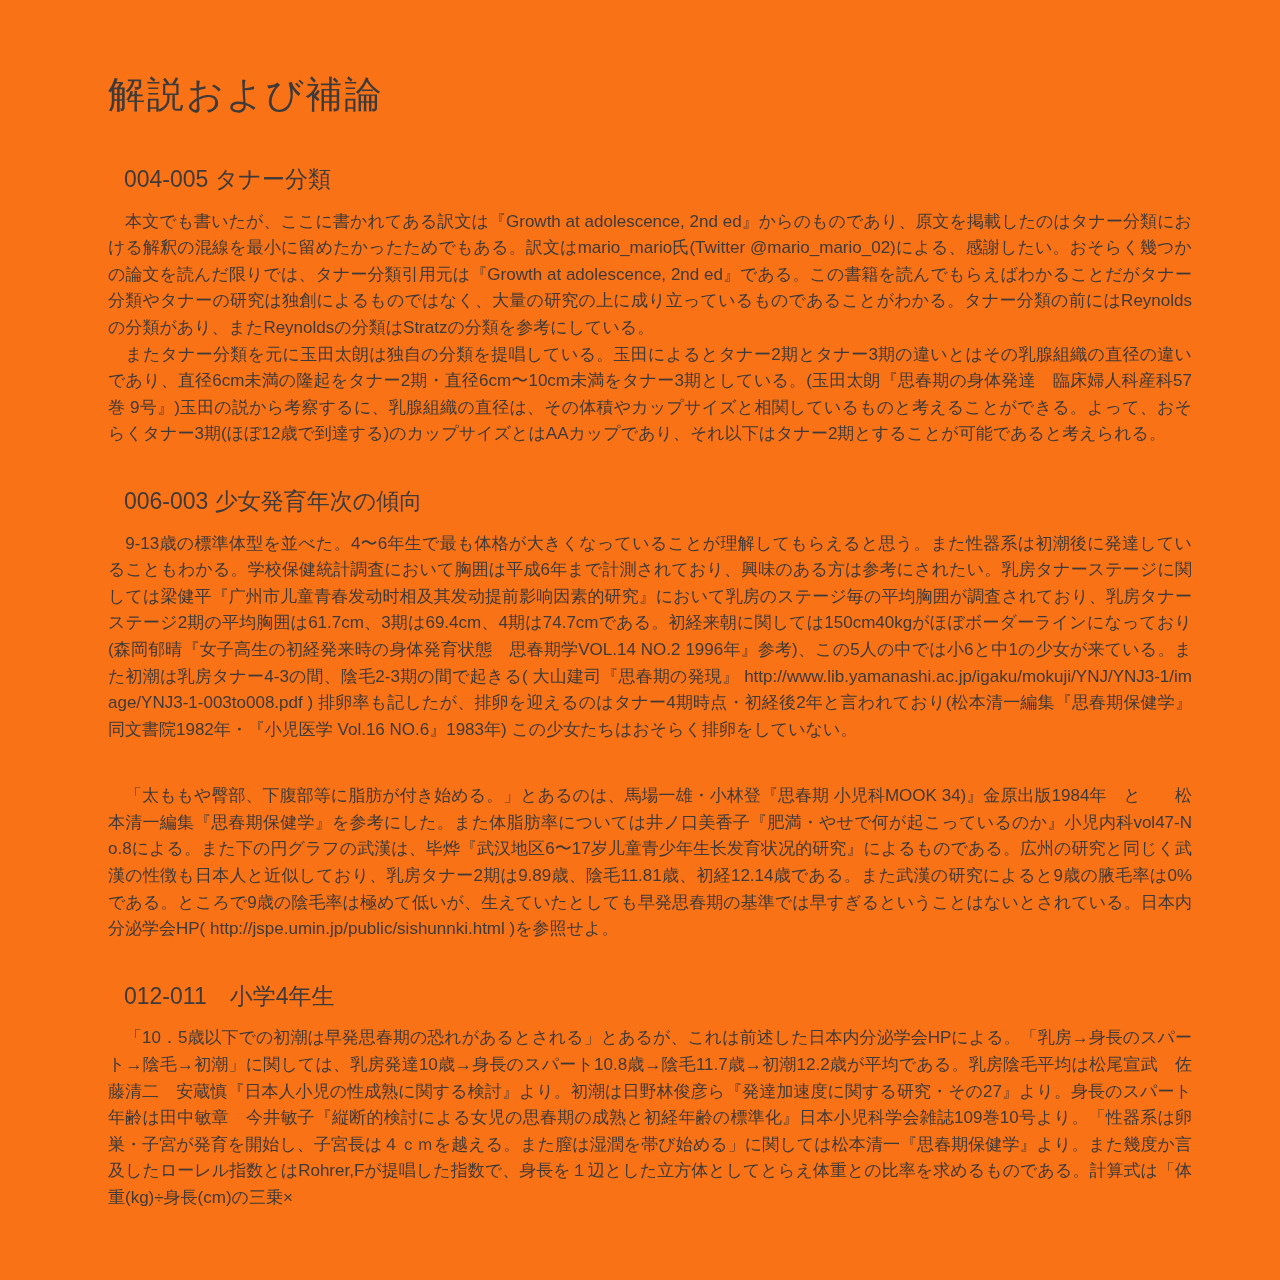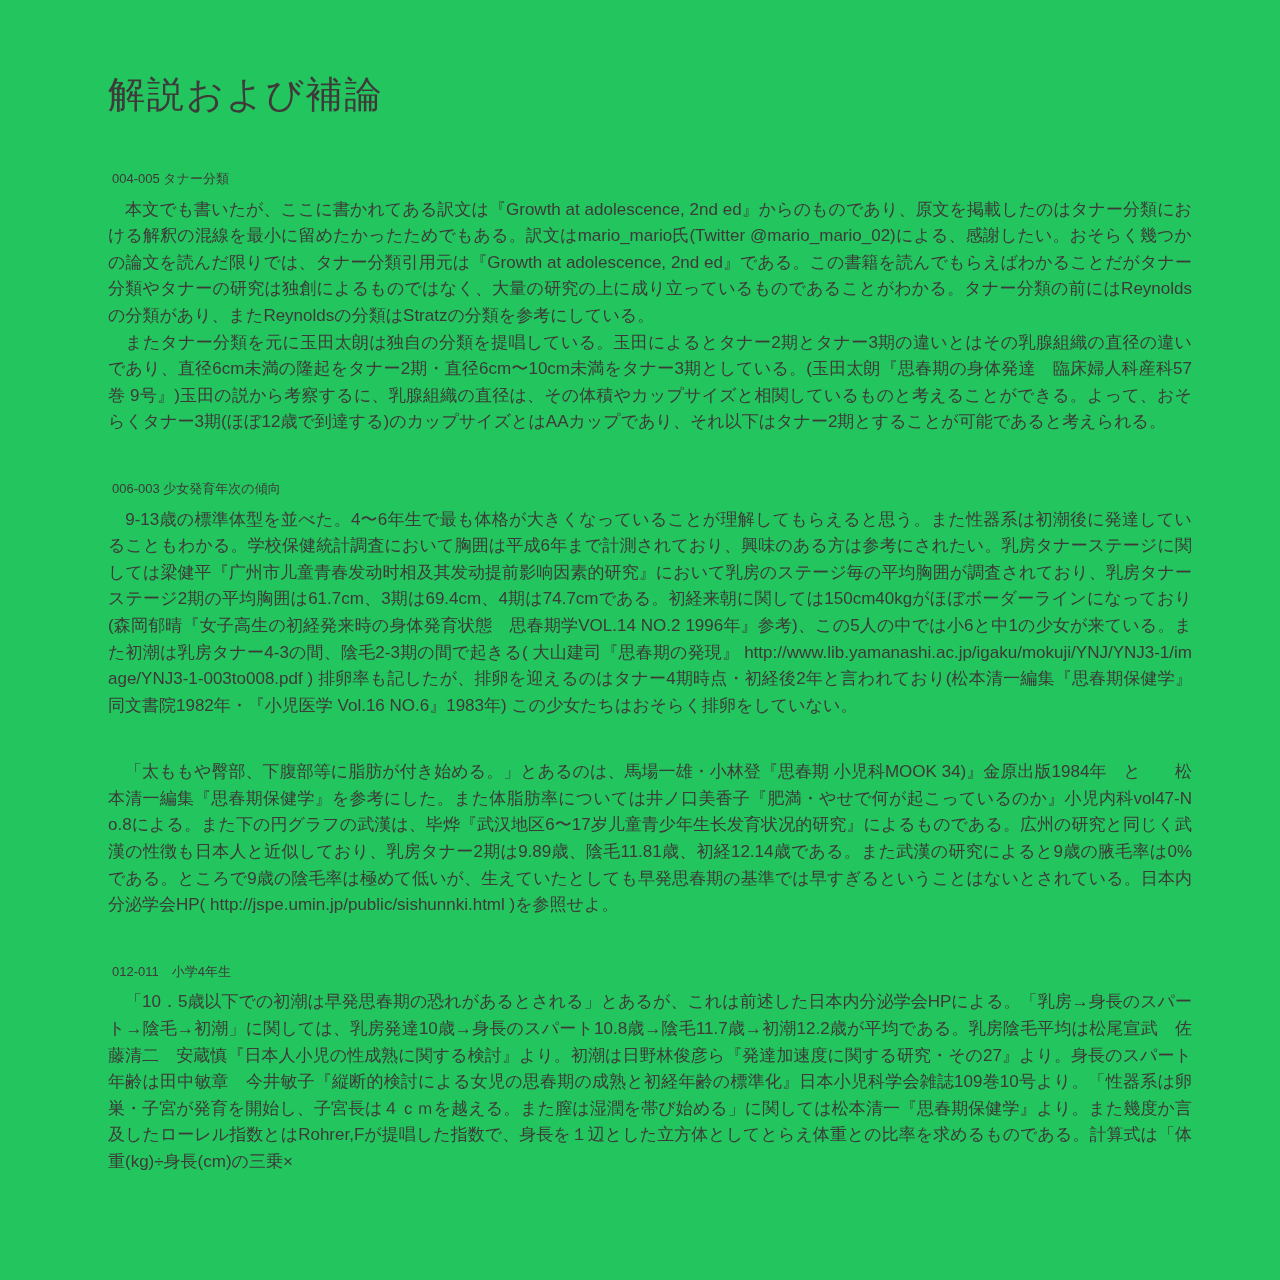--- a/index.html
+++ b/index.html
@@ -6,40 +6,40 @@
     margin: 0;
     padding: 0;
     background: #ffffff;
   }
   .page {
     position: relative;
     width: 1280px;
     height: 1280px;
     box-sizing: border-box;
     padding: 70px 88px 40px 108px;
-    background: #22c55e;
+    background: #f97316;
     font-family: "Liberation Sans", "DejaVu Sans", sans-serif;
     color: #3e3a39;
     overflow: hidden;
   }
   .doc-title {
     font-size: 37px;
     font-weight: 500;
     letter-spacing: 2px;
     margin: 0 0 46px 0;
     color: #3e3a39;
   }
   .doc-section {
     margin: 0 0 40px 0;
   }
   .section-heading {
-    font-size: 13px;
+    font-size: 23px;
     font-weight: normal;
     line-height: 26.6px;
-    margin: 4px;
+    margin: 16px;
     color: #3e3a39;
   }
   .section-body p {
     font-size: 17px;
     line-height: 26.6px;
     margin: 0;
     text-align: justify;
     text-justify: inter-character;
     word-break: break-all;
     color: #3e3a39;

